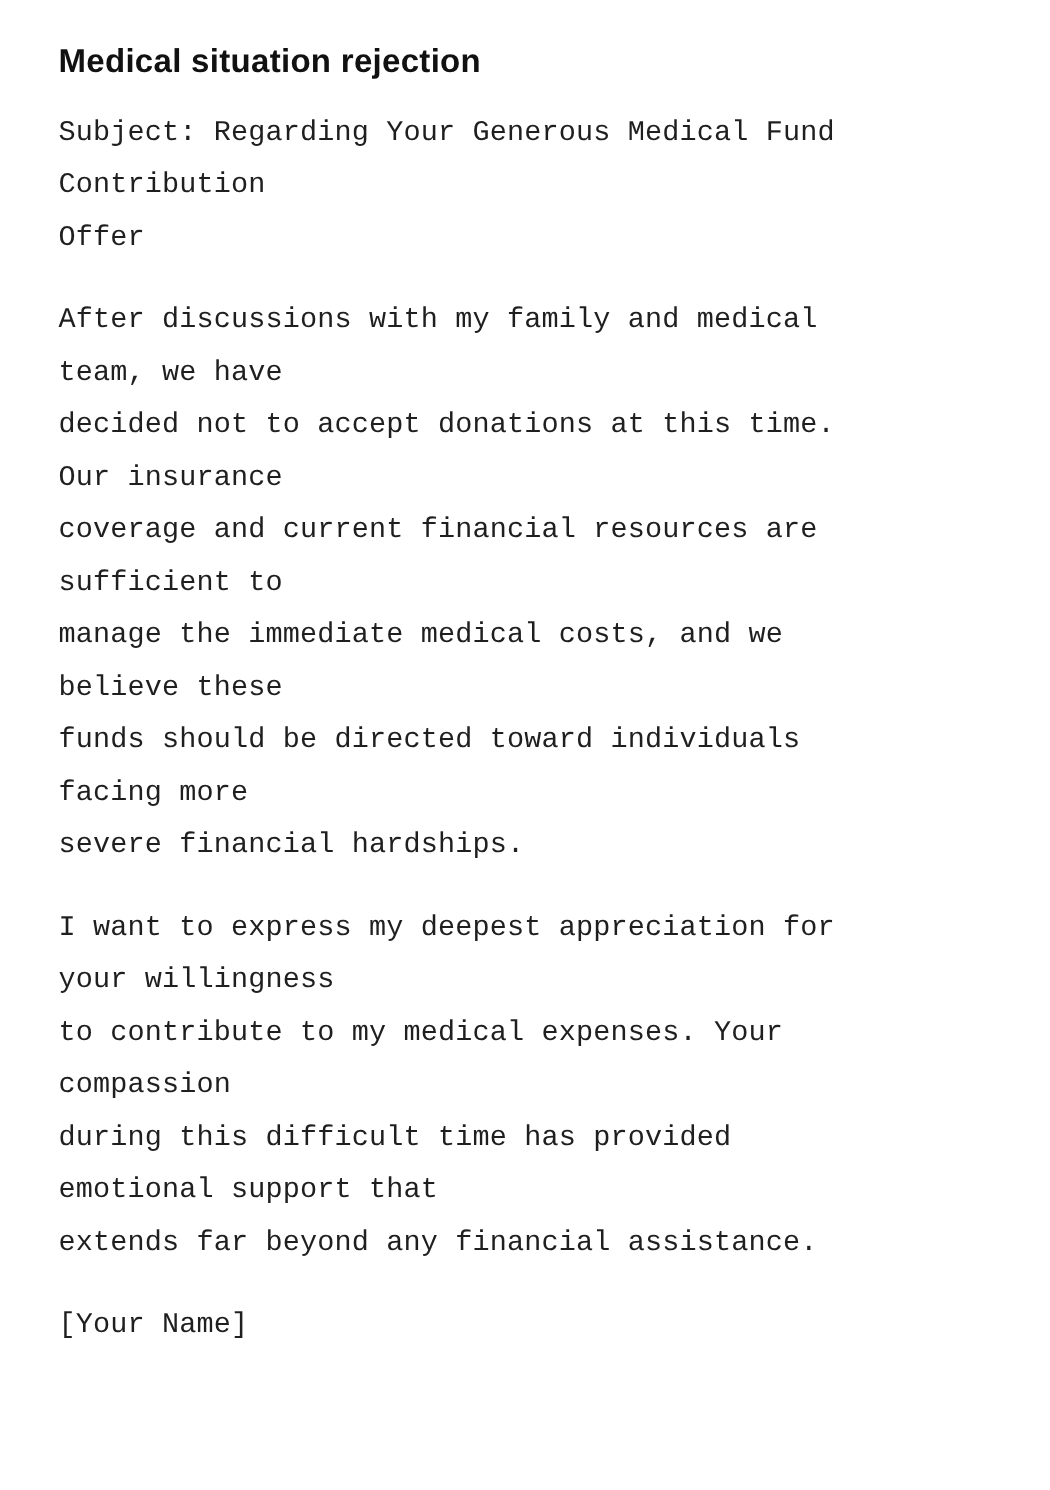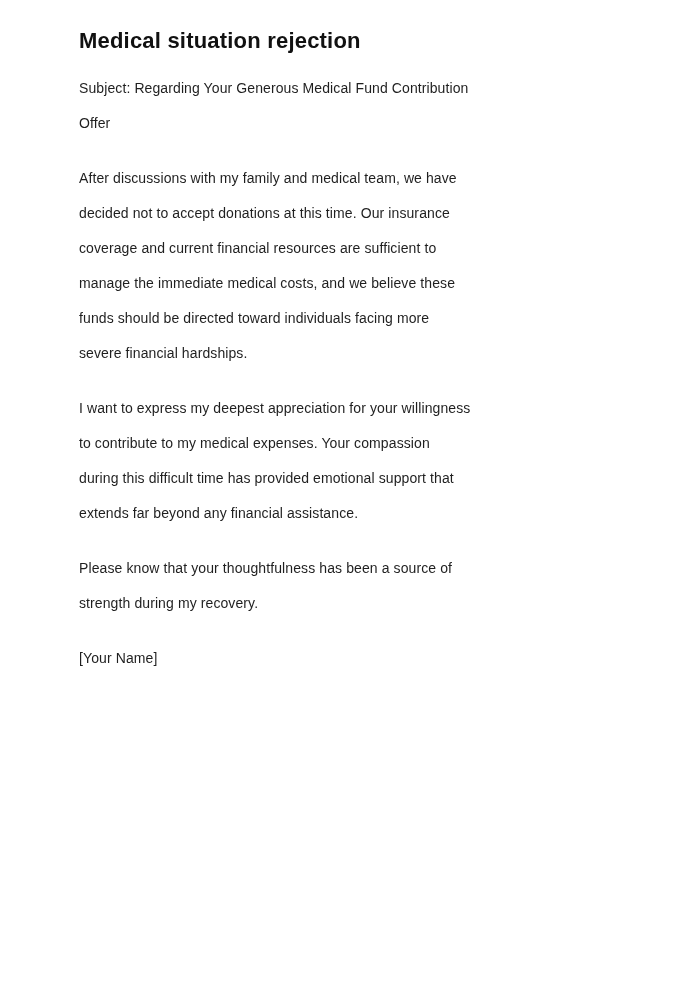--- a/index.html
+++ b/index.html
@@ -12,55 +12,53 @@
     background: #ffffff;
     font-family: "Liberation Sans", "DejaVu Sans", sans-serif;
     overflow: hidden;
   }
   .page {
     box-sizing: border-box;
     width: 641px;
     height: 993px;
     padding: 28px 40px 0 39px;
     background: #ffffff;
-    margin-left: 40px;
   }
   .doc-title {
     margin: 0 0 17px 0;
     font-size: 22px;
     line-height: 26px;
     font-weight: 700;
     color: #111111;
     letter-spacing: 0.2px;
   }
   .letter-body p {
     margin: 0 0 20px 0;
-    font-size: 14px;
+    font-size: 19px;
     line-height: 35px;
     font-weight: 400;
     color: #1f1f1f;
     white-space: pre-line;
     letter-spacing: 0.1px;
+    font-family: Liberation Mono, monospace;
   }
 </style>
 </head>
 <body>
 
 <div class="page">
   <h1 class="doc-title">Medical situation rejection</h1>
   <div class="letter-body">
       <p>Subject: Regarding Your Generous Medical Fund Contribution
 Offer</p>
       <p>After discussions with my family and medical team, we have
 decided not to accept donations at this time. Our insurance
 coverage and current financial resources are sufficient to
 manage the immediate medical costs, and we believe these
 funds should be directed toward individuals facing more
 severe financial hardships.</p>
       <p>I want to express my deepest appreciation for your willingness
 to contribute to my medical expenses. Your compassion
 during this difficult time has provided emotional support that
 extends far beyond any financial assistance.</p>
-      <p>Please know that your thoughtfulness has been a source of
-strength during my recovery.</p>
       <p>[Your Name]</p>
     </div>
 </div>
 
 </body></html>

